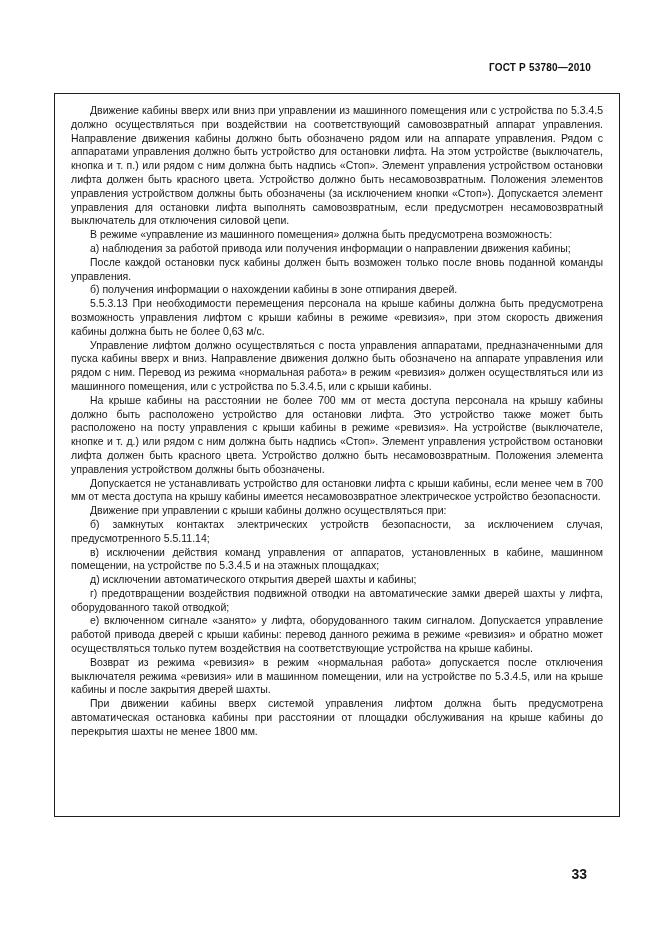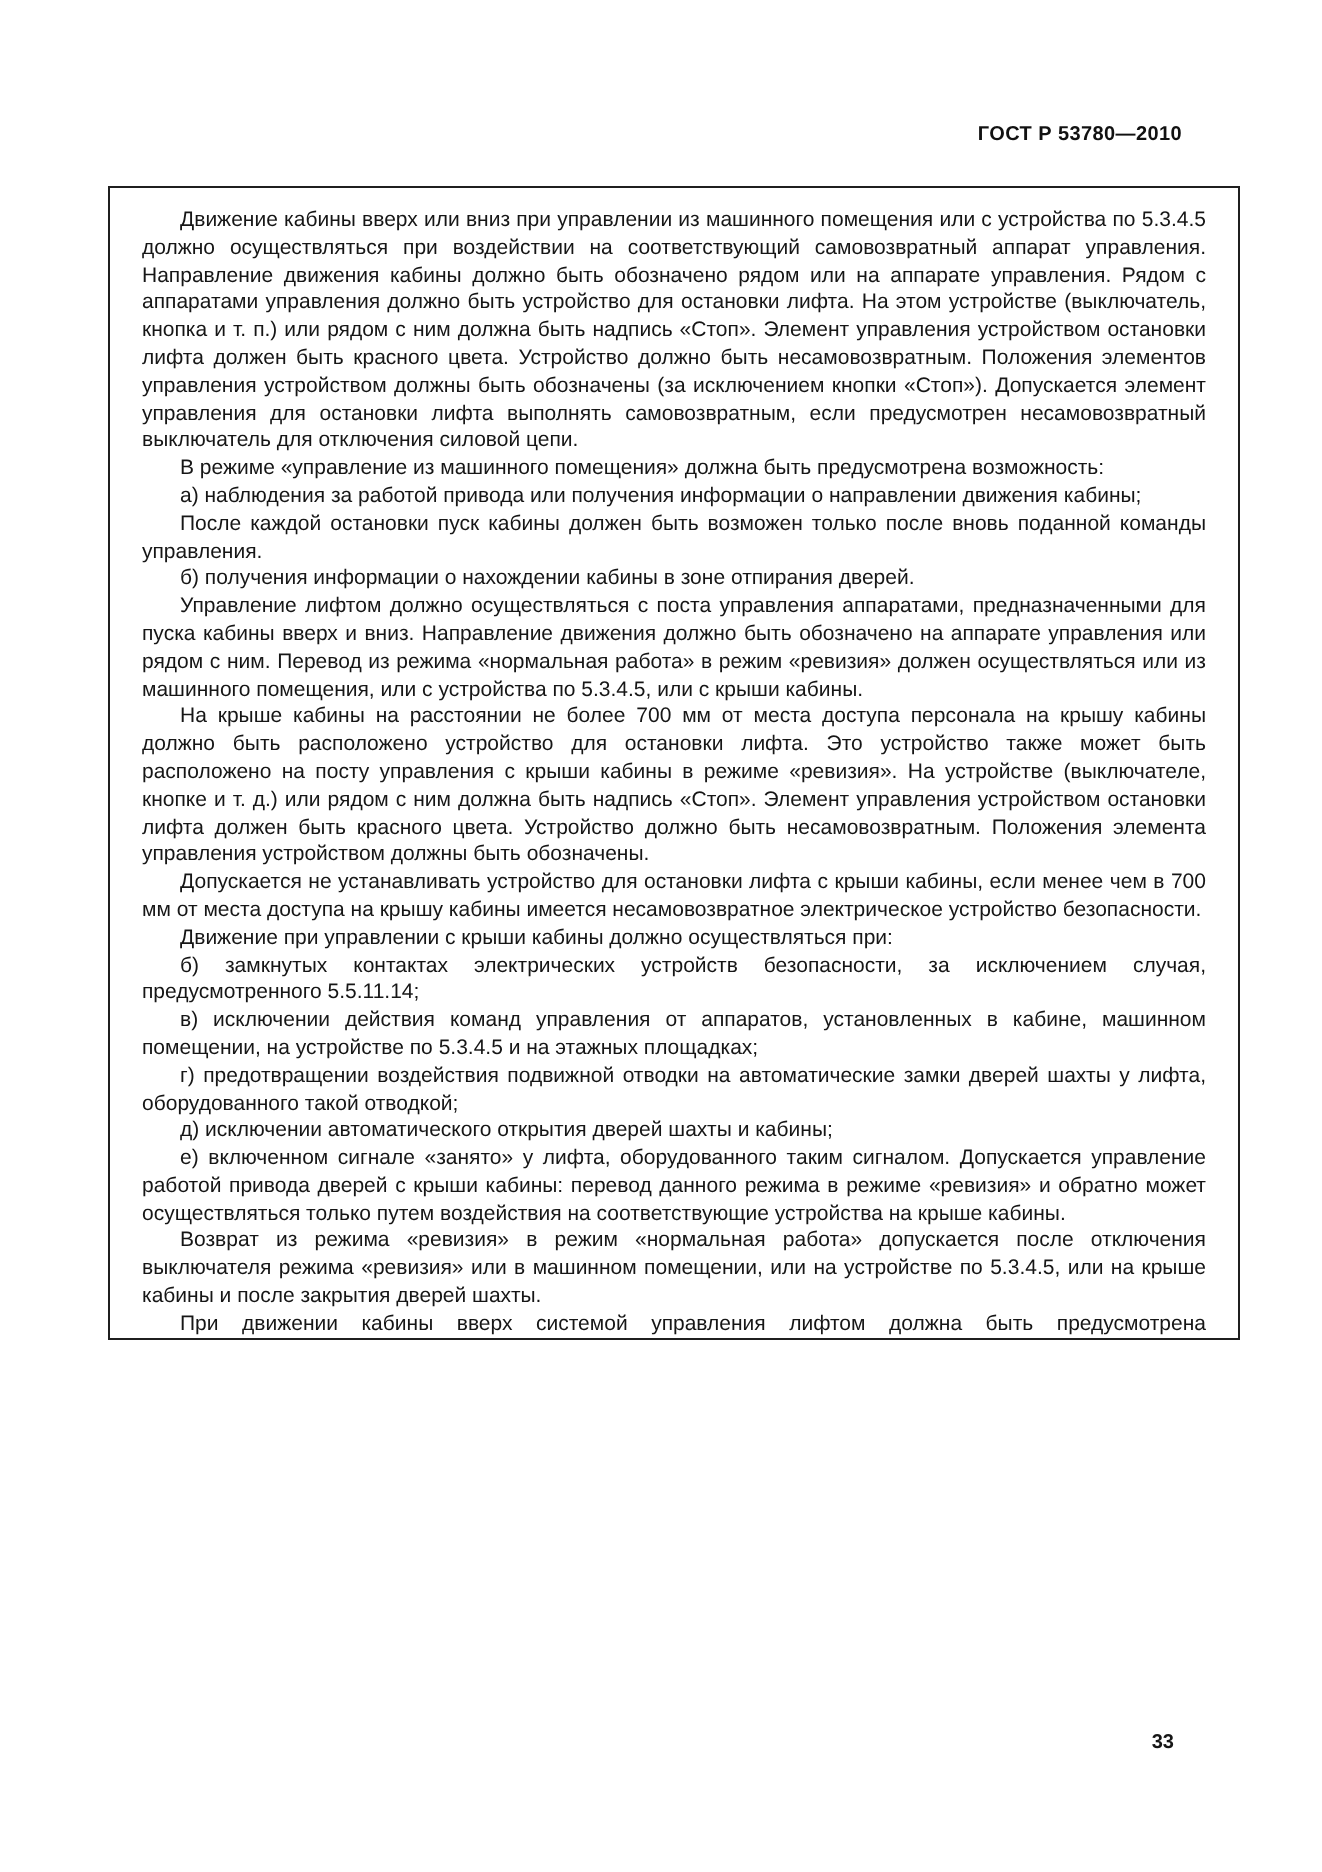--- a/index.html
+++ b/index.html
@@ -20,39 +20,39 @@
     font-size: 10px;
     font-weight: bold;
     letter-spacing: 0.2px;
     color: #111111;
   }
   .content-frame {
     position: absolute;
     left: 54px;
     top: 93px;
     width: 566px;
-    height: 577px;
+    height: 724px;
     border: 1px solid #1f1f1f;
     padding: 10px 16px 10px 16px;
     overflow: hidden;
     background: #ffffff;
   }
   .paragraph {
     margin: 0;
     font-size: 10.5px;
     line-height: 13.8px;
     text-align: justify;
     text-indent: 19px;
     color: #161616;
   }
   .page-number {
     position: absolute;
     top: 866px;
     right: 74px;
-    font-size: 10px;
+    font-size: 14px;
     color: #161616;
     font-weight: bold;
   }
 </style>
 </head>
 <body>
 
 <div class="doc-header">ГОСТ Р 53780—2010</div>
 
 <div class="content-frame">
@@ -62,37 +62,38 @@
 
     <p class="paragraph">В режиме «управление из машинного помещения» должна быть предусмотрена возможность:</p>
 
     <p class="paragraph">а) наблюдения за работой привода или получения информации о направлении движения кабины;</p>
 
     <p class="paragraph">После каждой остановки пуск кабины должен быть возможен только после вновь поданной команды управления.</p>
 
     <p class="paragraph">б) получения информации о нахождении кабины в зоне отпирания дверей.</p>
 
 
+    <p class="paragraph">5.5.3.13 При необходимости перемещения персонала на крыше кабины должна быть предусмотрена возможность управления лифтом с крыши кабины в режиме «ревизия», при этом скорость движения кабины должна быть не более 0,63 м/с.</p>
 
     <p class="paragraph">Управление лифтом должно осуществляться с поста управления аппаратами, предназначенными для пуска кабины вверх и вниз. Направление движения должно быть обозначено на аппарате управления или рядом с ним. Перевод из режима «нормальная работа» в режим «ревизия» должен осуществляться или из машинного помещения, или с устройства по 5.3.4.5, или с крыши кабины.</p>
 
     <p class="paragraph">На крыше кабины на расстоянии не более 700 мм от места доступа персонала на крышу кабины должно быть расположено устройство для остановки лифта. Это устройство также может быть расположено на посту управления с крыши кабины в режиме «ревизия». На устройстве (выключателе, кнопке и т. д.) или рядом с ним должна быть надпись «Стоп». Элемент управления устройством остановки лифта должен быть красного цвета. Устройство должно быть несамовозвратным. Положения элемента управления устройством должны быть обозначены.</p>
 
     <p class="paragraph">Допускается не устанавливать устройство для остановки лифта с крыши кабины, если менее чем в 700 мм от места доступа на крышу кабины имеется несамовозвратное электрическое устройство безопасности.</p>
 
     <p class="paragraph">Движение при управлении с крыши кабины должно осуществляться при:</p>
 
 
     <p class="paragraph">б) замкнутых контактах электрических устройств безопасности, за исключением случая, предусмотренного 5.5.11.14;</p>
 
     <p class="paragraph">в) исключении действия команд управления от аппаратов, установленных в кабине, машинном помещении, на устройстве по 5.3.4.5 и на этажных площадках;</p>
 
+    <p class="paragraph">д) исключении автоматического открытия дверей шахты и кабины;</p>
+
     <p class="paragraph">г) предотвращении воздействия подвижной отводки на автоматические замки дверей шахты у лифта, оборудованного такой отводкой;</p>
-
-    <p class="paragraph">д) исключении автоматического открытия дверей шахты и кабины;</p>
 
     <p class="paragraph">е) включенном сигнале «занято» у лифта, оборудованного таким сигналом. Допускается управление работой привода дверей с крыши кабины: перевод данного режима в режиме «ревизия» и обратно может осуществляться только путем воздействия на соответствующие устройства на крыше кабины.</p>
 
     <p class="paragraph">Возврат из режима «ревизия» в режим «нормальная работа» допускается после отключения выключателя режима «ревизия» или в машинном помещении, или на устройстве по 5.3.4.5, или на крыше кабины и после закрытия дверей шахты.</p>
 
     <p class="paragraph">При движении кабины вверх системой управления лифтом должна быть предусмотрена автоматическая остановка кабины при расстоянии от площадки обслуживания на крыше кабины до перекрытия шахты не менее 1800 мм.</p>
   </div>
 
 <div class="page-number">33</div>
 

